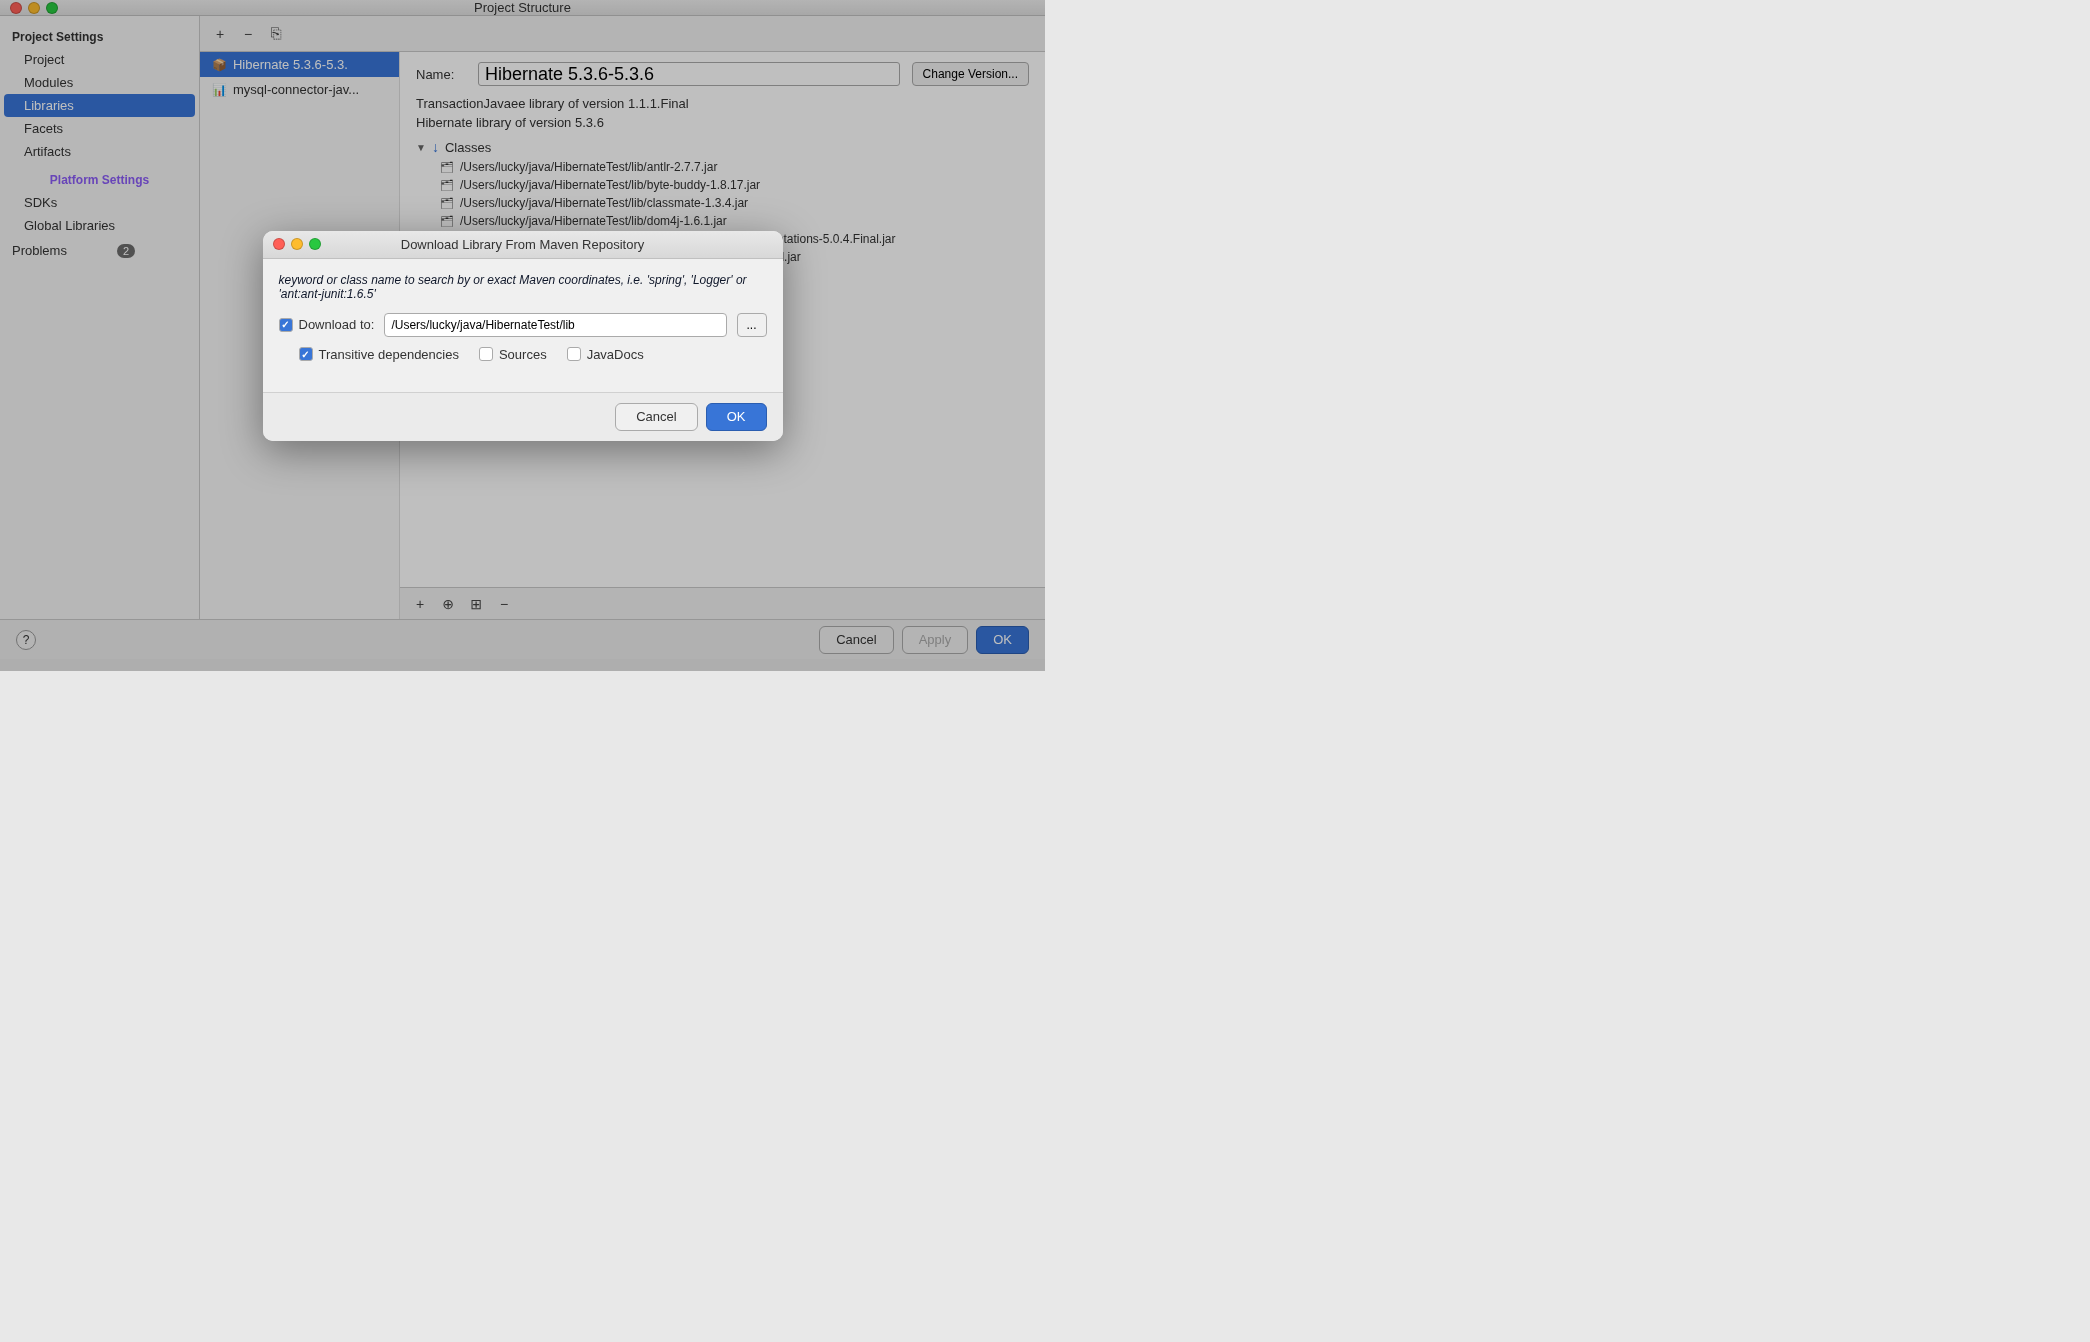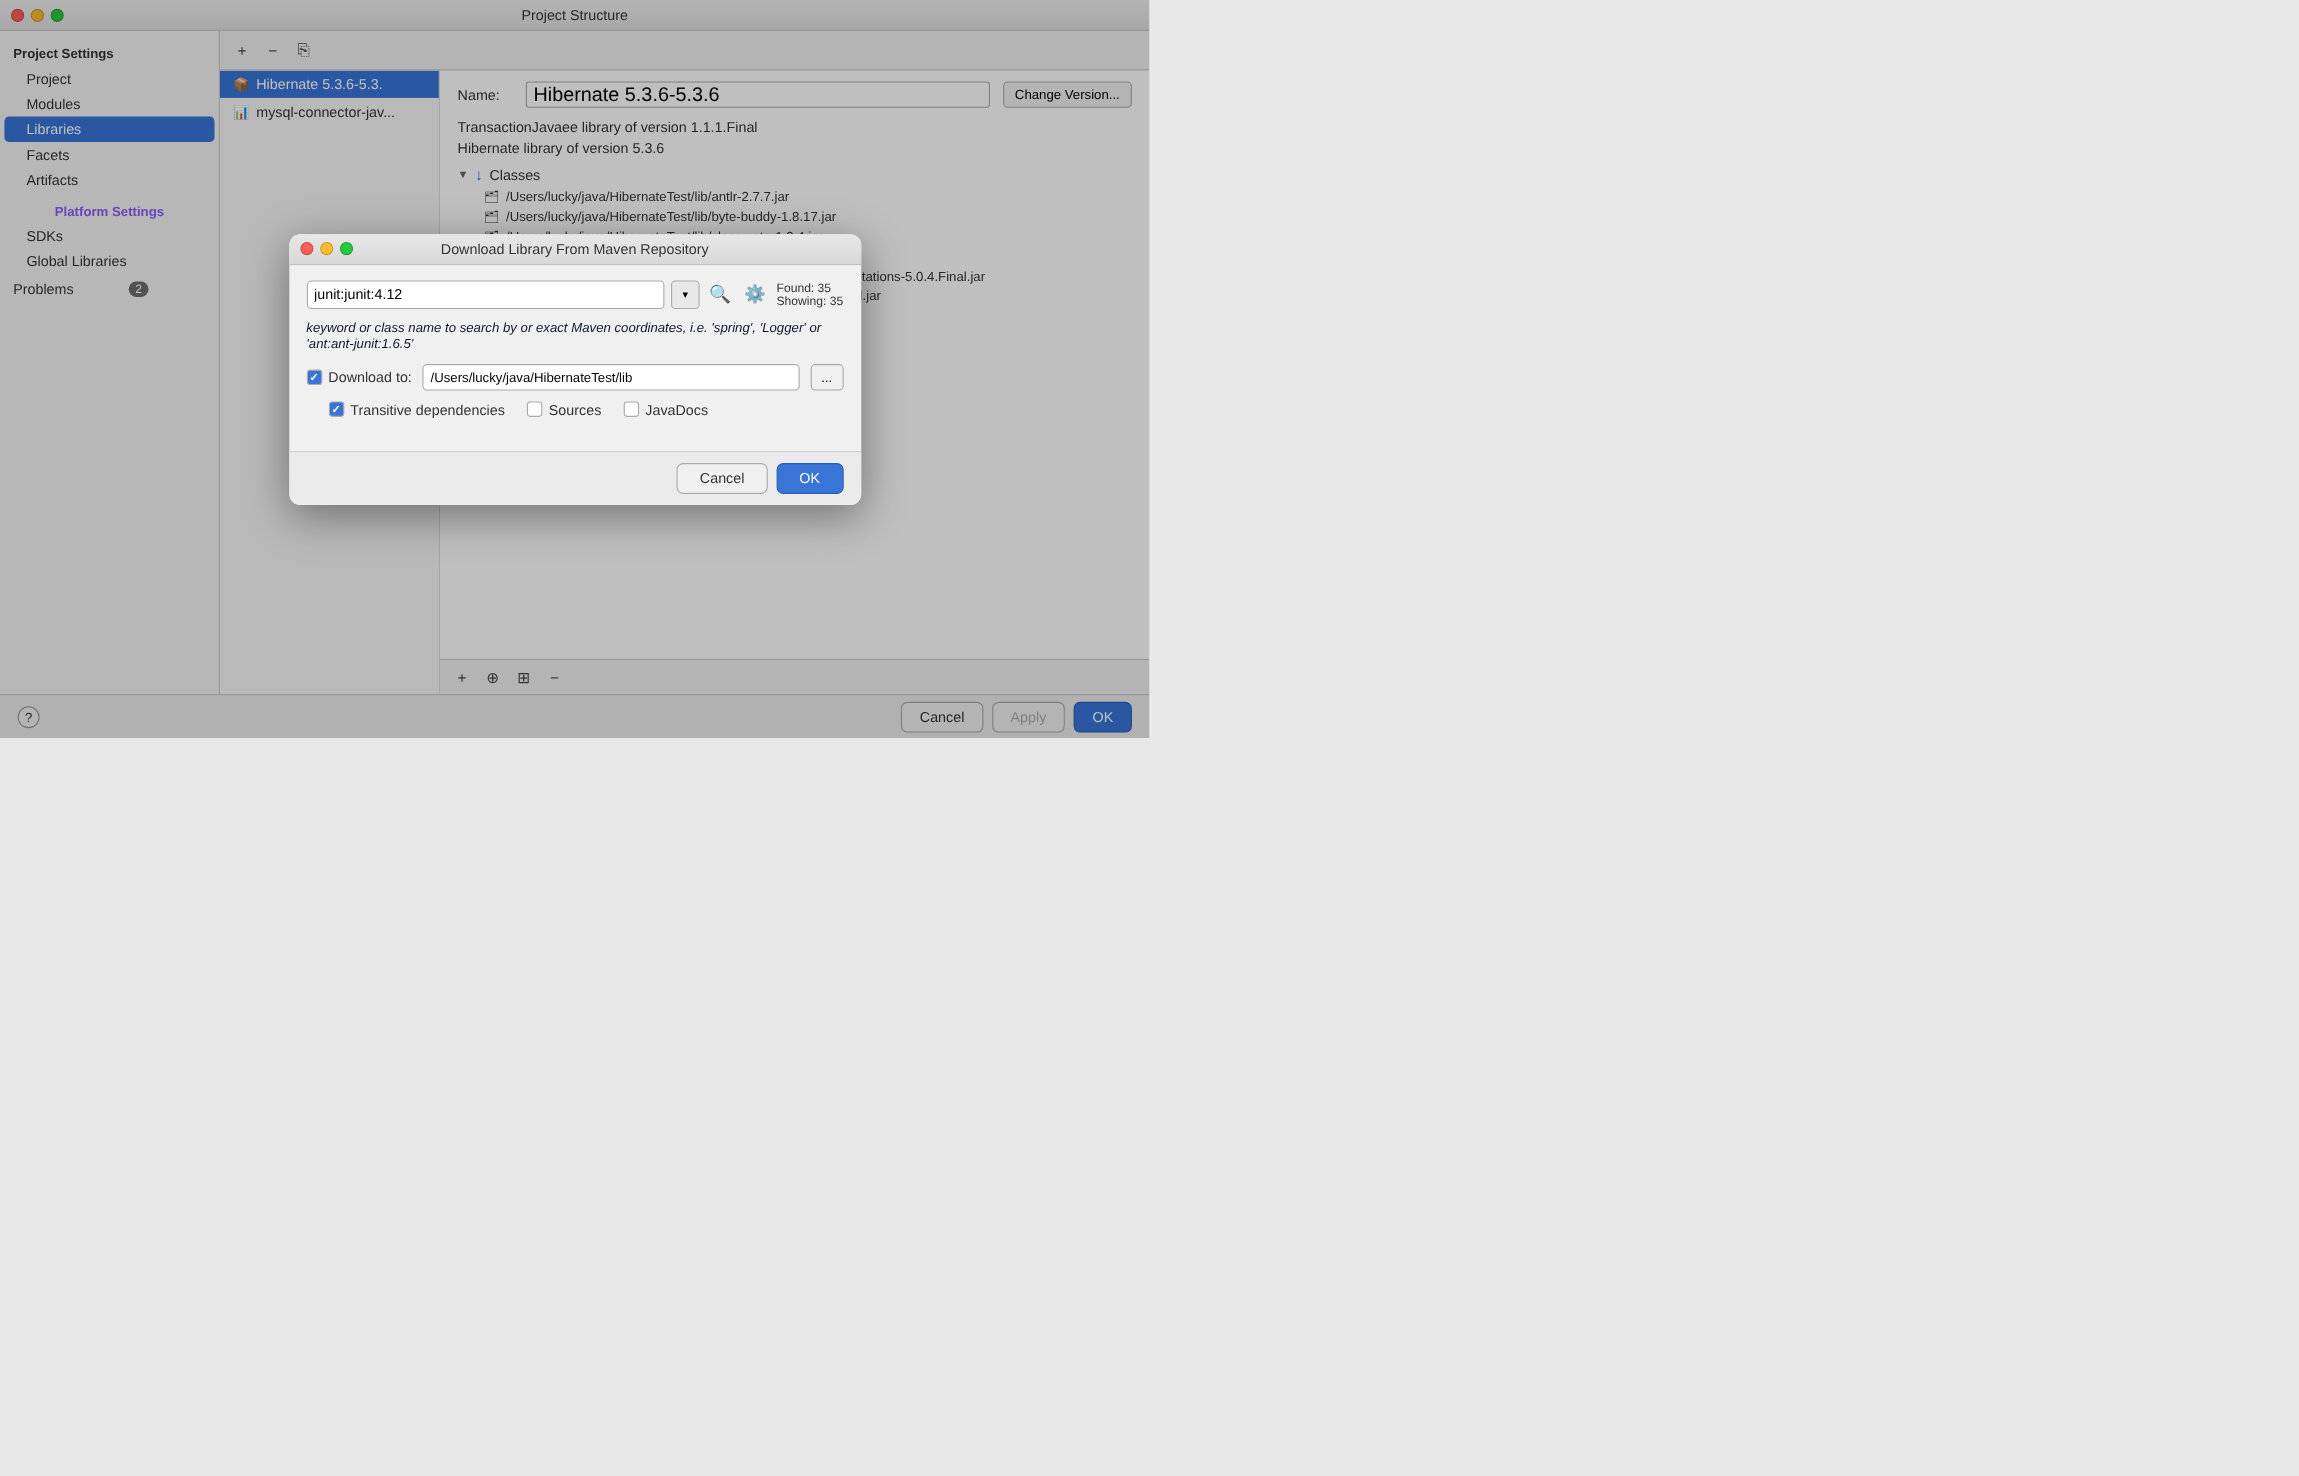--- a/index.html
+++ b/index.html
@@ -9,21 +9,21 @@
       background: #e8e8e8;
       width: 1045px;
       height: 671px;
       overflow: hidden;
       position: relative;
     }
 
     
     .titlebar {
       background: linear-gradient(to bottom, #f0f0f0, #e0e0e0);
-      height: 28px;
+      height: 16px;
       display: flex;
       align-items: center;
       justify-content: center;
       border-bottom: 1px solid #c0c0c0;
       position: relative;
     }
     .titlebar-title {
       font-size: 13px;
       color: #333;
       font-weight: 500;
@@ -608,30 +608,20 @@
       <div class="modal-controls">
         <div class="wc-btn wc-close"></div>
         <div class="wc-btn wc-min" style="background:#febc2e;"></div>
         <div class="wc-btn wc-max" style="background:#28c840;"></div>
       </div>
       <span class="modal-title">Download Library From Maven Repository</span>
     </div>
 
     <div class="modal-body">
 
-      <div class="search-row">
-        <input class="search-input" type="text" value="junit:junit:4.12" style="">
-        <button class="dropdown-btn">▾</button>
-        <button class="search-icon-btn">🔍</button>
-        <button class="settings-icon-btn">⚙️</button>
-        <div style="display:flex;flex-direction:column;font-size:11px;color:#333;">
-          <span>Found: 35</span>
-          <span>Showing: 35</span>
-        </div>
-      </div>
 
       <div class="hint-text">keyword or class name to search by or exact Maven coordinates, i.e. 'spring', 'Logger' or 'ant:ant-junit:1.6.5'</div>
 
       <div class="download-row">
         <label class="checkbox-label">
           <div class="checkbox">
             <span class="checkbox-check">✓</span>
           </div>
           <span>Download to:</span>
         </label>

